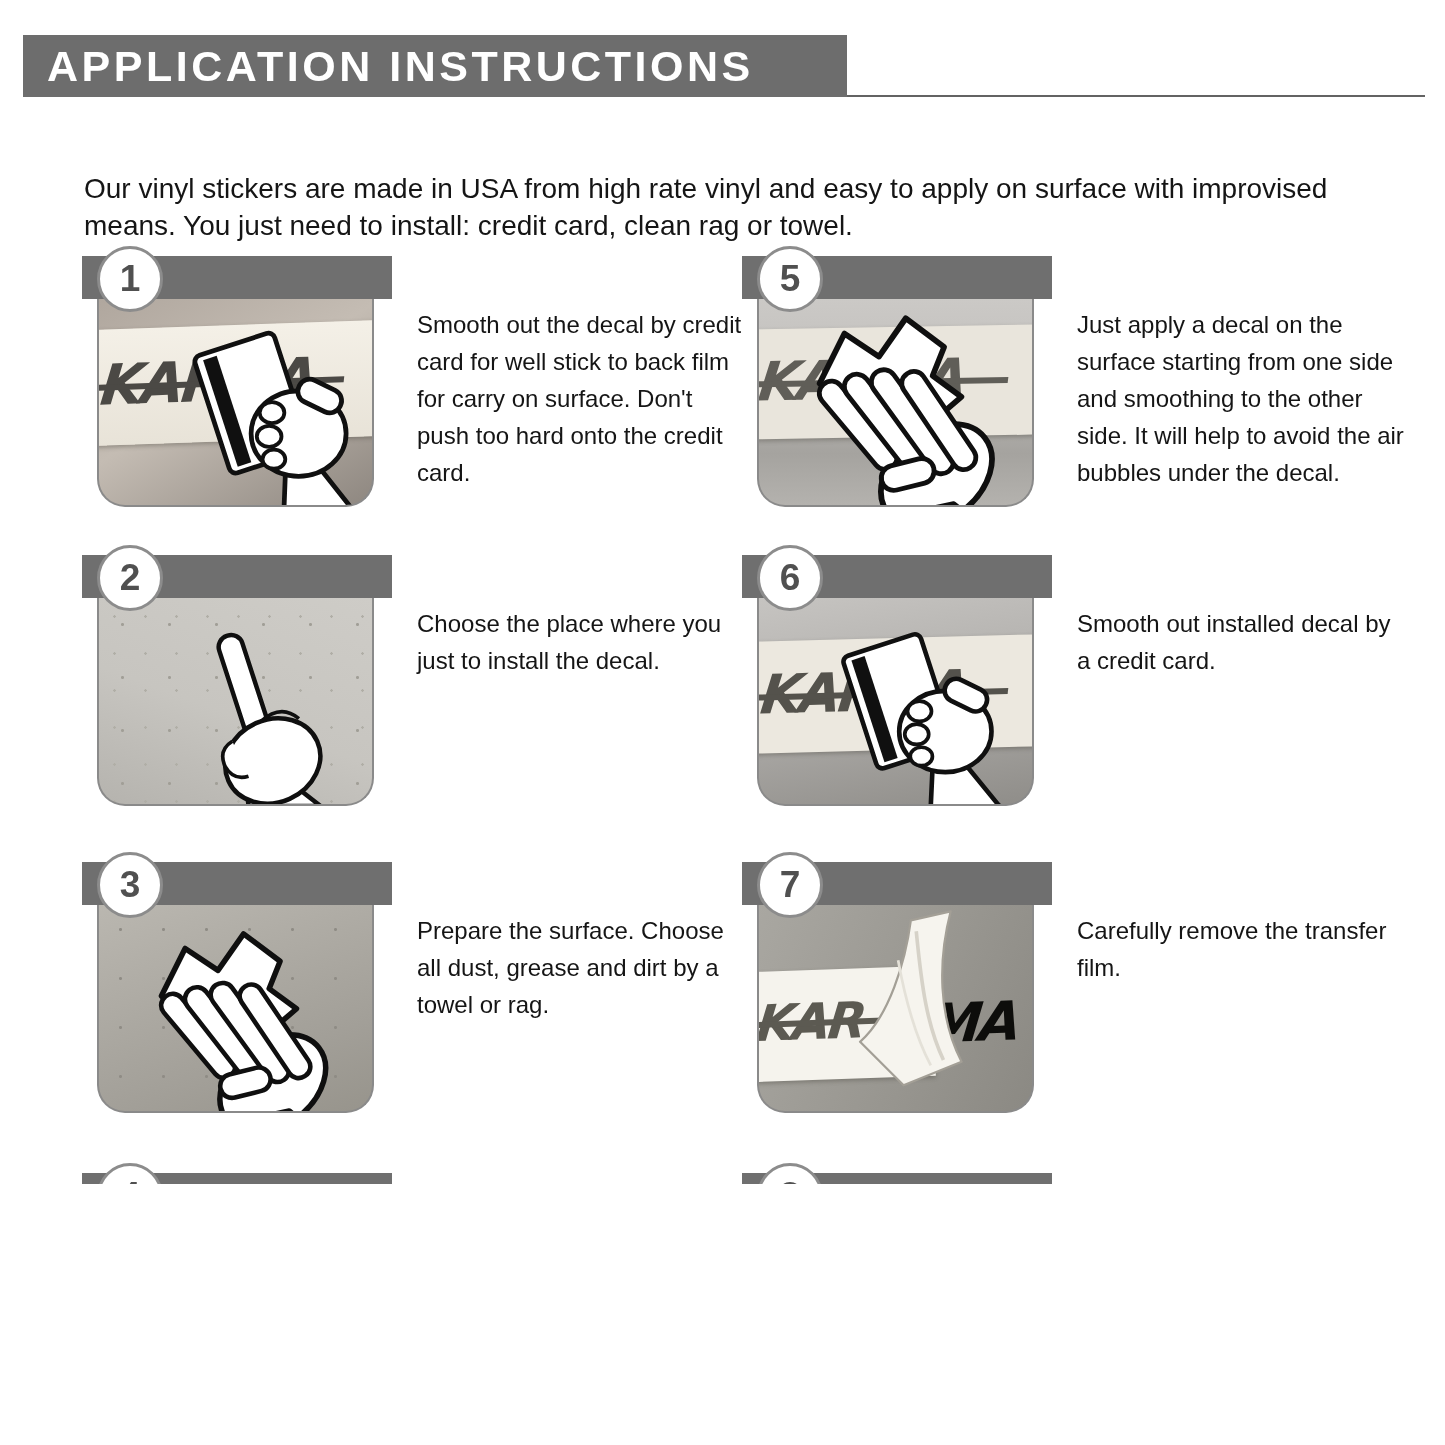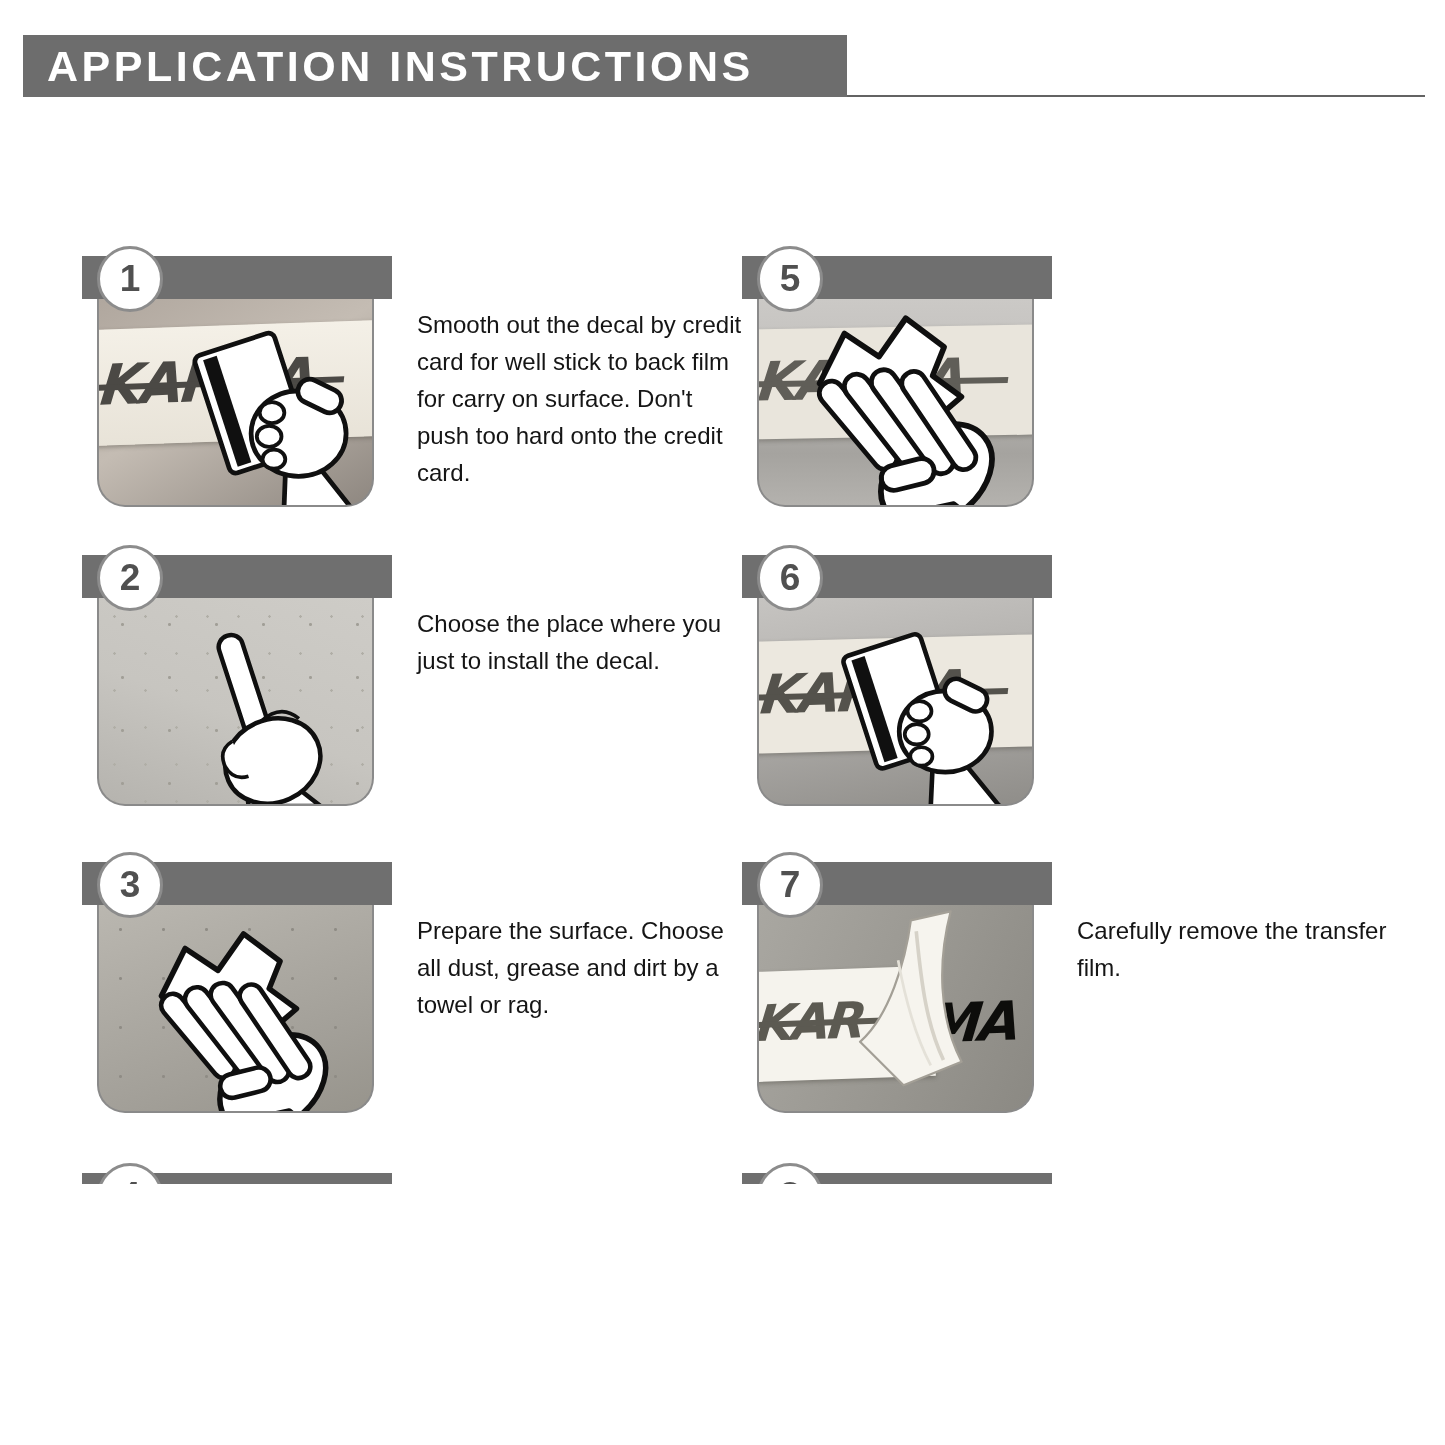--- a/index.html
+++ b/index.html
@@ -56,20 +56,21 @@
 </head>
 <body>
 
 <div class="page">
 
   <div class="rule"></div>
   <div class="title-bar">
     <span>APPLICATION INSTRUCTIONS</span>
   </div>
 
+  <p class="intro">Our vinyl stickers are made in USA from high rate vinyl and easy to apply on surface with improvised means. You just need to install: credit card, clean rag or towel.</p>
 
   <div class="steps">
 
     <div class="step">
       <div class="tile">
         <div class="bar"></div>
         <div class="badge">
           <span>1</span>
         </div>
         <div class="photo bg1">
@@ -173,20 +174,21 @@
             <ellipse cx="152" cy="182" rx="64" ry="46" transform="rotate(-38 152 182)" fill="#fff" stroke="#0f0f0f" stroke-width="6"></ellipse>
             <path d="M170,212 L205,240 L118,240 L122,222 Z" fill="#fff" stroke="#0f0f0f" stroke-width="6" stroke-linejoin="round"></path>
             <rect x="58" y="74" width="25" height="112" rx="12" transform="rotate(-40 70 130)" fill="#fff" stroke="#0f0f0f" stroke-width="5"></rect>
             <rect x="86" y="66" width="26" height="124" rx="13" transform="rotate(-38 99 128)" fill="#fff" stroke="#0f0f0f" stroke-width="5"></rect>
             <rect x="114" y="62" width="26" height="128" rx="13" transform="rotate(-36 127 126)" fill="#fff" stroke="#0f0f0f" stroke-width="5"></rect>
             <rect x="142" y="66" width="25" height="118" rx="12" transform="rotate(-34 154 125)" fill="#fff" stroke="#0f0f0f" stroke-width="5"></rect>
             <rect x="94" y="168" width="56" height="26" rx="13" transform="rotate(-14 122 181)" fill="#fff" stroke="#0f0f0f" stroke-width="5"></rect>
           </svg>
         </div>
       </div>
+      <div class="step-text">Just apply a decal on the surface starting from one side and smoothing to the other side. It will help to avoid the air bubbles under the decal.</div>
     </div>
 
     <div class="step">
       <div class="tile">
         <div class="bar"></div>
         <div class="badge">
           <span>6</span>
         </div>
         <div class="photo bg6">
           <div class="paper" style="left:-8px;top:40px;width:287px;height:112px;transform:rotate(-1.5deg);background:#ece8df;">
@@ -200,20 +202,21 @@
             </g>
             <path d="M150,146 L186,190 L196,195 L112,195 L114,152 Z" fill="#fff" stroke="#101010" stroke-width="5" stroke-linejoin="round"></path>
             <ellipse cx="128" cy="110" rx="50" ry="44" fill="#fff" stroke="#101010" stroke-width="5"></ellipse>
             <ellipse cx="100" cy="88" rx="13" ry="11" fill="#fff" stroke="#101010" stroke-width="4"></ellipse>
             <ellipse cx="97" cy="113" rx="13" ry="11" fill="#fff" stroke="#101010" stroke-width="4"></ellipse>
             <ellipse cx="102" cy="137" rx="12" ry="10" fill="#fff" stroke="#101010" stroke-width="4"></ellipse>
             <rect x="126" y="58" width="48" height="25" rx="12" transform="rotate(26 150 71)" fill="#fff" stroke="#101010" stroke-width="5"></rect>
           </svg>
         </div>
       </div>
+      <div class="step-text">Smooth out installed decal by a credit card.</div>
     </div>
 
     <div class="step">
       <div class="tile">
         <div class="bar"></div>
         <div class="badge">
           <span>7</span>
         </div>
         <div class="photo bg7">
           <div class="walltext" style="left:170px;top:86px;font-size:54px;color:#0d0d0b;">MA</div>

